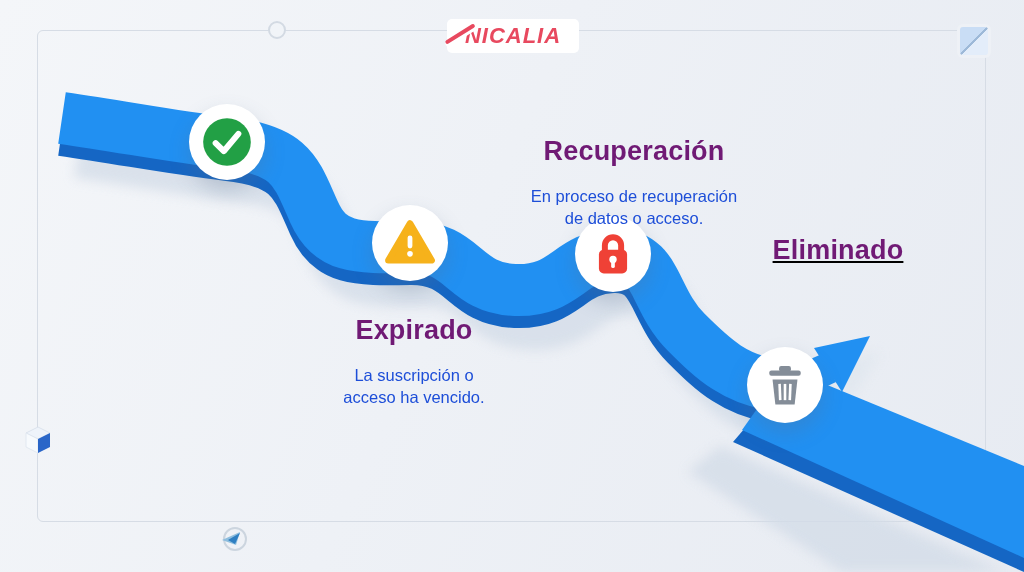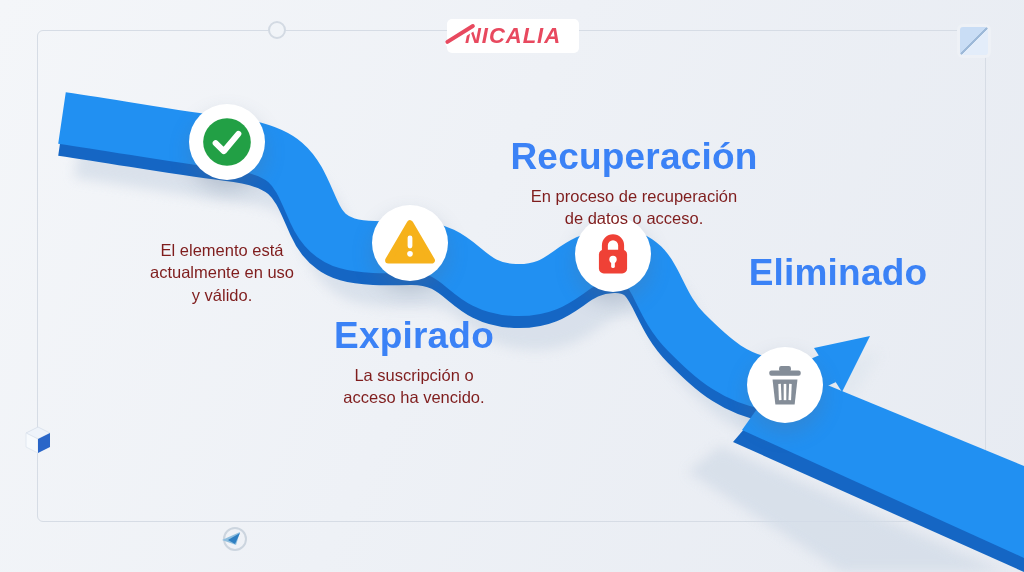--- a/index.html
+++ b/index.html
@@ -58,30 +58,30 @@
   .badge-warning { left:372px; top:205px; }
   .badge-lock    { left:575px; top:216px; }
   .badge-trash   { left:747px; top:347px; }
 
   
   .stage-text {
     position:absolute; z-index:3; text-align:center;
     transform:translateX(-50%);
   }
   .stage-title {
-    font-size:37px; font-weight:bold; color:#3b82f6; letter-spacing:0.2px;
+    font-size:27px; font-weight:bold; color:#701a75; letter-spacing:0.2px;
   }
   .stage-desc {
-    margin-top:7px; font-size:16.5px; line-height:1.35; color:#7f1d1d;
+    margin-top:18px; font-size:16.5px; line-height:1.35; color:#1d4ed8;
     white-space:pre-line;
   }
   .text-activo       { left:222px; top:232px; width:250px; }
   .text-expirado     { left:414px; top:315px; width:240px; }
   .text-recuperacion { left:634px; top:136px; width:280px; }
-  .text-eliminado    { left:838px; top:252px; width:250px; }
+  .text-eliminado    { left:838px; top:235px; width:250px;text-decoration:underline; }
 </style>
 </head>
 <body>
 
 <div class="frame"></div>
 <div class="orn circle-orn"></div>
 <div class="orn square-orn"></div>
 <div class="orn cube-orn">
   <svg width="26" height="28" viewBox="0 0 26 28">
     <polygon points="13,1 25,7 13,13 1,7" fill="#eef3fa" stroke="#d6dde8" stroke-width="0.8"></polygon>
@@ -170,23 +170,20 @@
     <rect x="18.5" y="6.5" width="11" height="5" rx="2" fill="#848d98"></rect>
     <rect x="9.5" y="10.5" width="29" height="5" rx="2" fill="#848d98"></rect>
     <path d="M12.5 19 h23 l-2.6 23 h-17.8 Z" fill="#848d98"></path>
     <line x1="19" y1="23" x2="19.6" y2="38" stroke="#ffffff" stroke-width="2.4"></line>
     <line x1="24" y1="23" x2="24" y2="38" stroke="#ffffff" stroke-width="2.4"></line>
     <line x1="29" y1="23" x2="28.4" y2="38" stroke="#ffffff" stroke-width="2.4"></line>
   </svg>
 </div>
 
 <div class="stage-text text-activo">
-  <div class="stage-desc">El elemento está
-actualmente en uso
-y válido.</div>
 </div>
 <div class="stage-text text-expirado">
   <div class="stage-title">Expirado</div>
   <div class="stage-desc">La suscripción o
 acceso ha vencido.</div>
 </div>
 <div class="stage-text text-recuperacion">
   <div class="stage-title">Recuperación</div>
   <div class="stage-desc">En proceso de recuperación
 de datos o acceso.</div>

